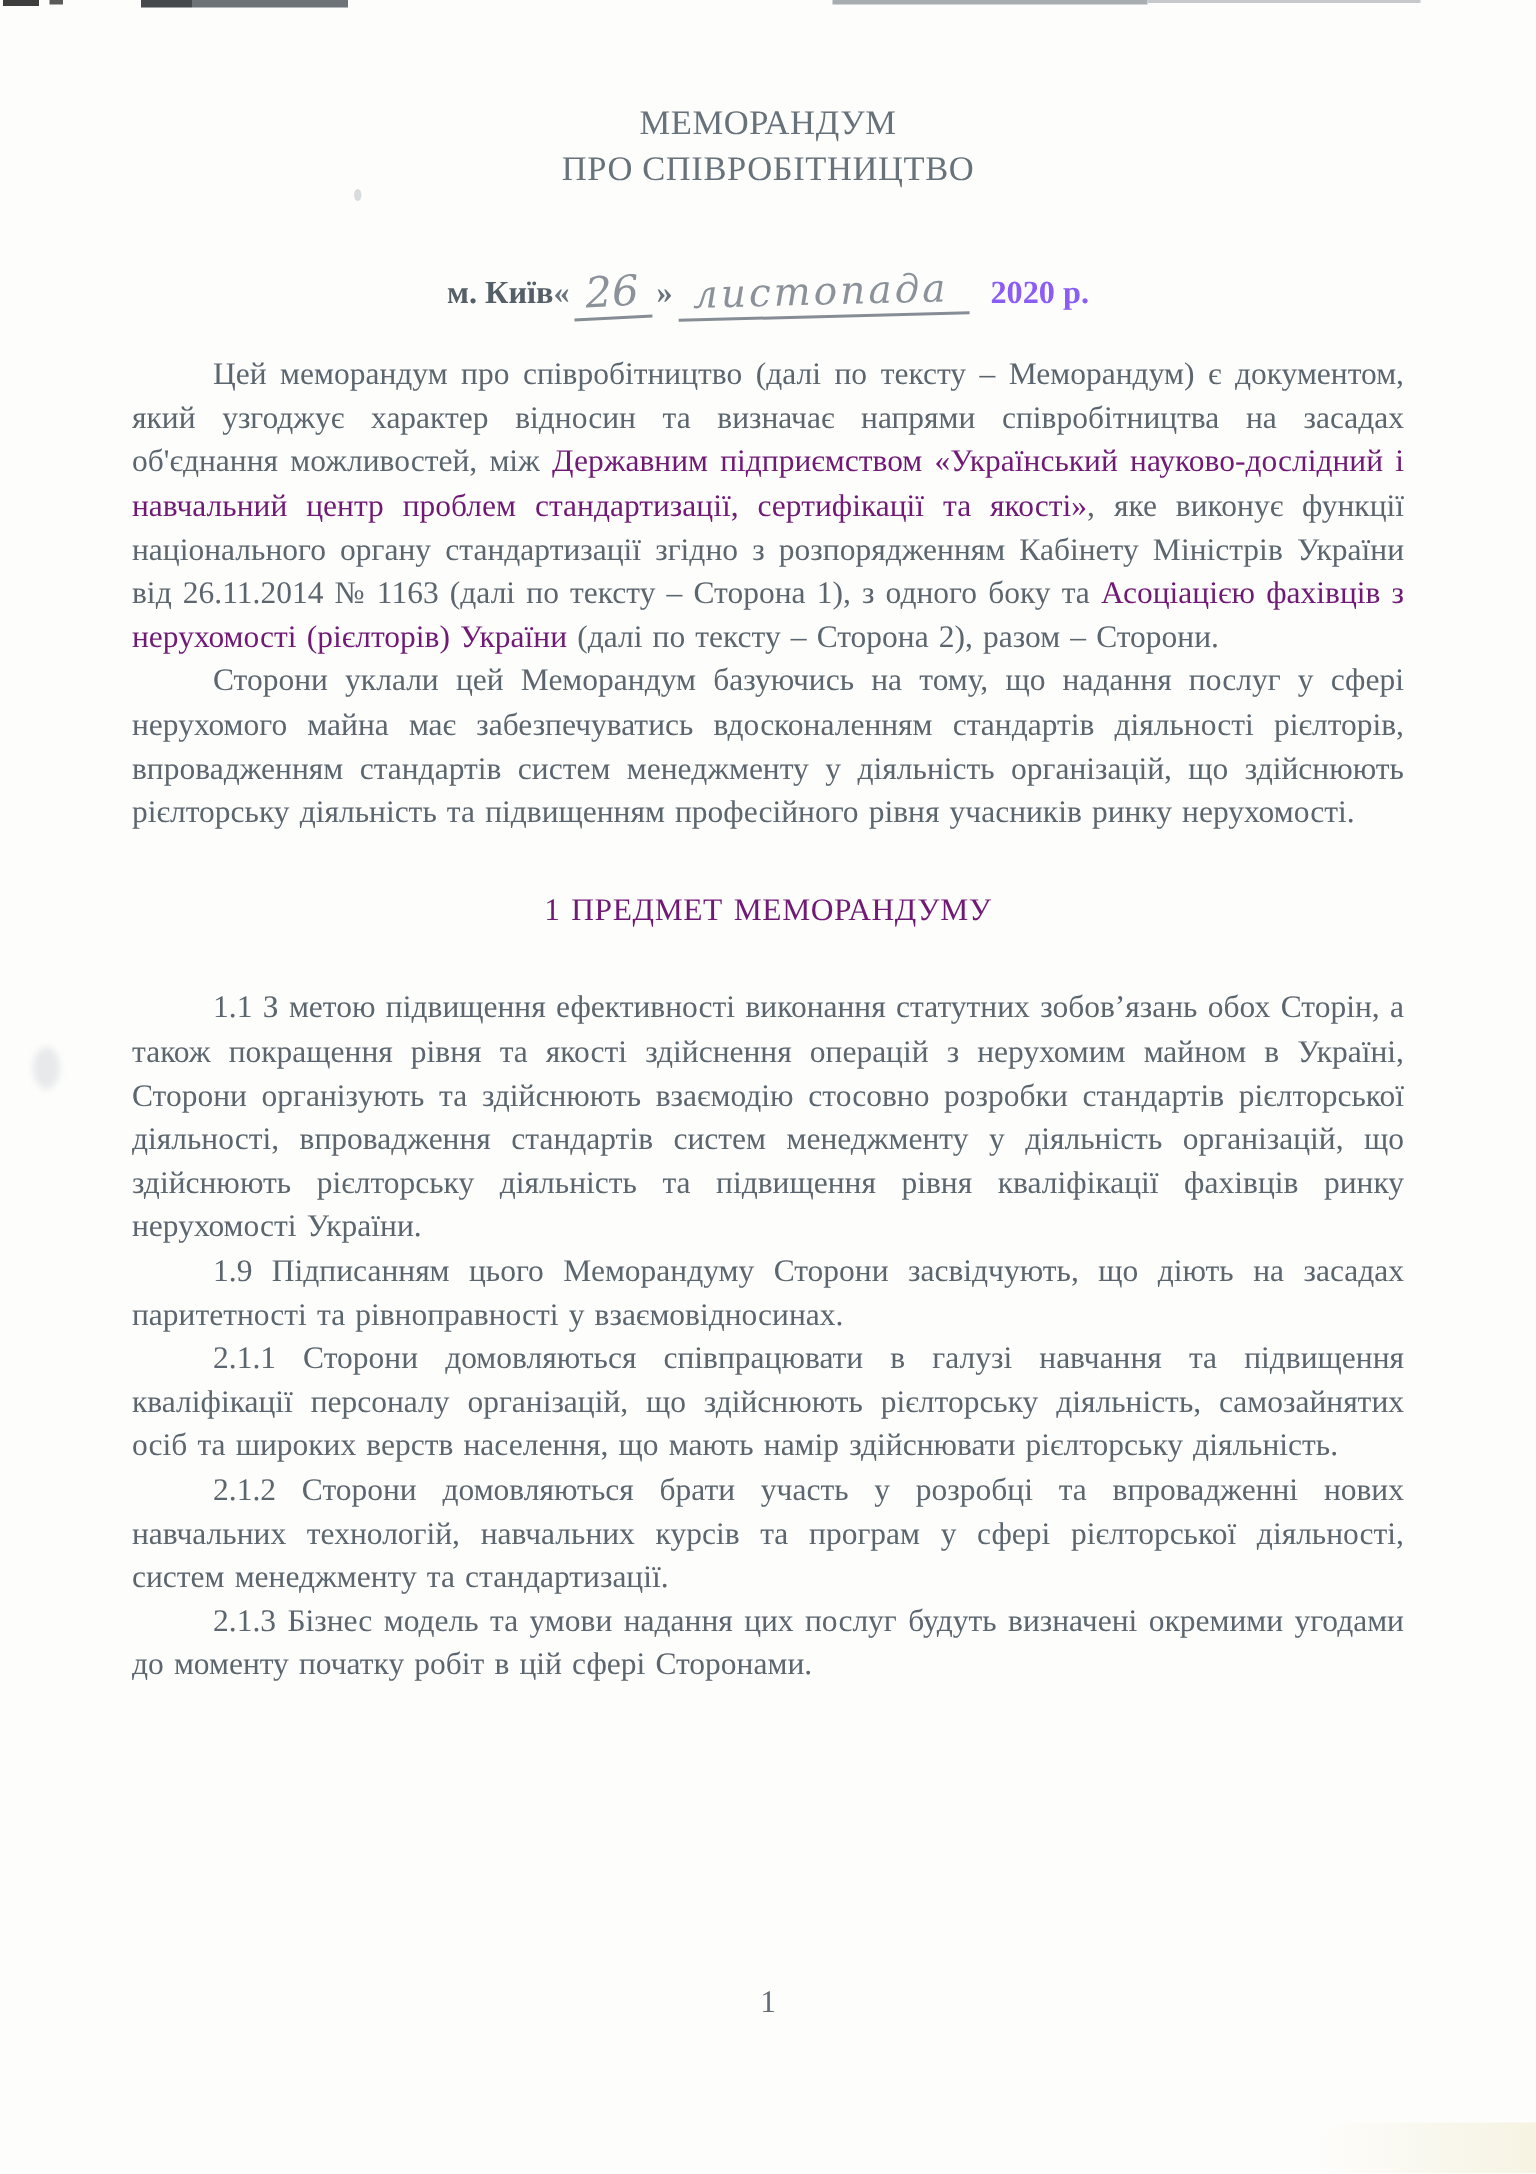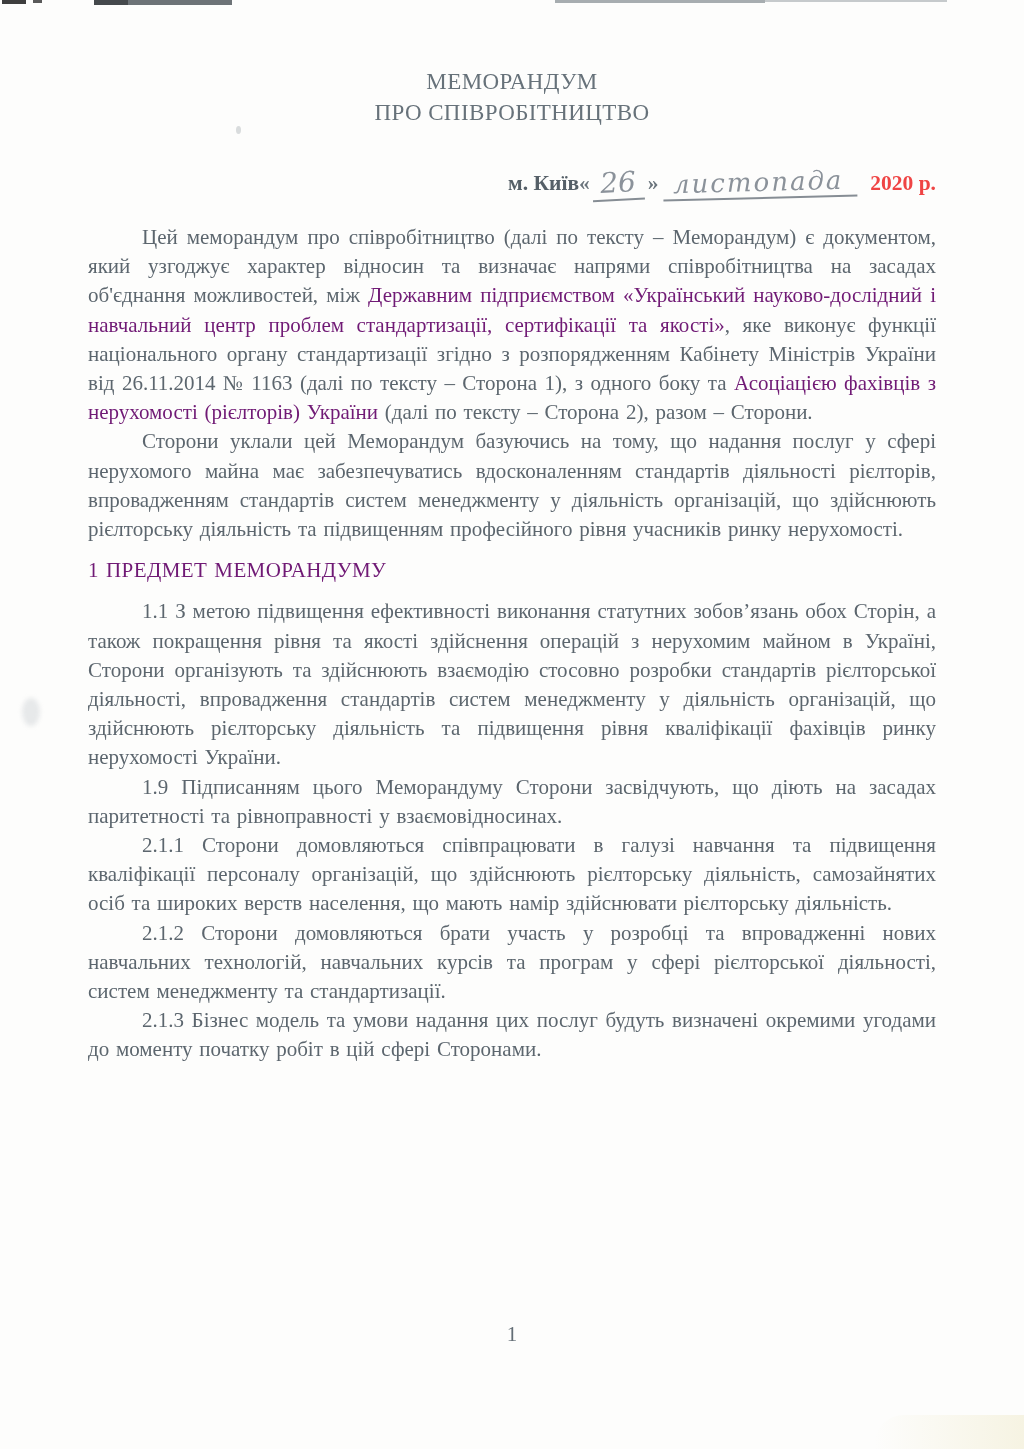--- a/index.html
+++ b/index.html
@@ -37,23 +37,23 @@
   .doc-title {
     text-align: center;
     font-weight: normal;
     font-size: 23px;
     line-height: 31px;
     color: #67727a;
     letter-spacing: .4px;
   }
 
   .date-row {
-    margin-top: 36px;
+    margin-top: 48px;
     display: flex;
-    justify-content: flex-end;
+    justify-content: center;
     align-items: baseline;
     font-size: 21.5px;
     font-weight: bold;
     color: #555f67;
   }
   .date-right { font-weight: bold; white-space: nowrap; color: #6a747c; }
   .hand {
     display: inline-block;
     font-style: italic;
     font-family: "DejaVu Serif", serif;
@@ -68,38 +68,38 @@
     transform: rotate(-3deg) translateY(2px);
     margin: 0 4px 0 2px;
   }
   .hand-month {
     font-size: 26px;
     letter-spacing: 2px;
     padding: 0 14px 0 10px;
     transform: rotate(-1.5deg) translateY(1px);
     margin: 0 8px 0 4px;
   }
-  .date-year { color: #ef4444; }
+  .date-year { color: #8b5cf6; }
 
   .content { margin-top: 24px; }
   .content p {
     margin: 0;
     font-size: 21px;
     line-height: 29.2px;
     text-align: justify;
     word-spacing: 1.5px;
   }
   .content p.indent { text-indent: 54px; }
   .content p span { color: inherit; }
   .content .b { font-weight: normal; color: #701a75; }
   .content p.heading {
-    text-align: left;
+    text-align: center;
     font-weight: bold;
     color: #4d575f;
-    margin: 12px 0;
+    margin: 36px 0;
     letter-spacing: .4px;
     text-indent: 0;
   }
   .content p.subheading {
     font-weight: bold;
     color: #47525a;
     text-indent: 0;
     text-align: left;
   }
 

